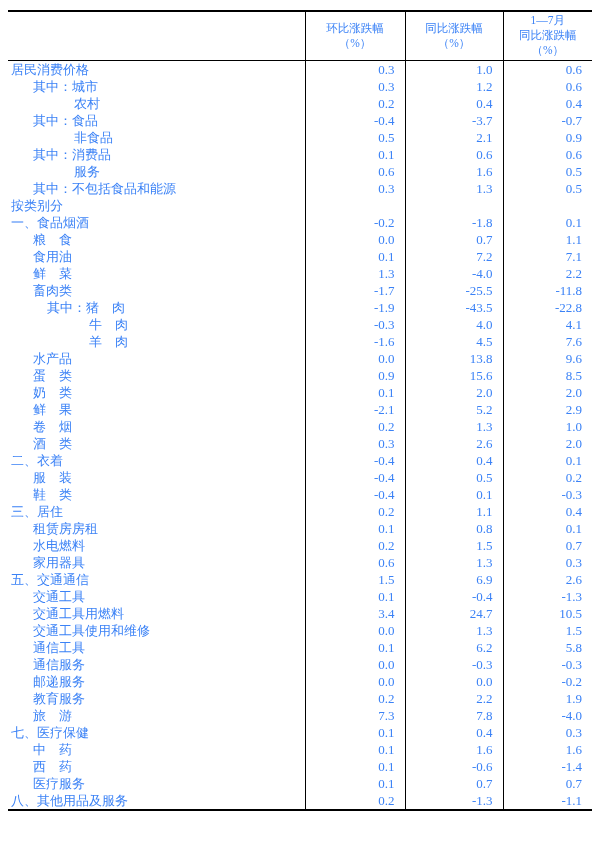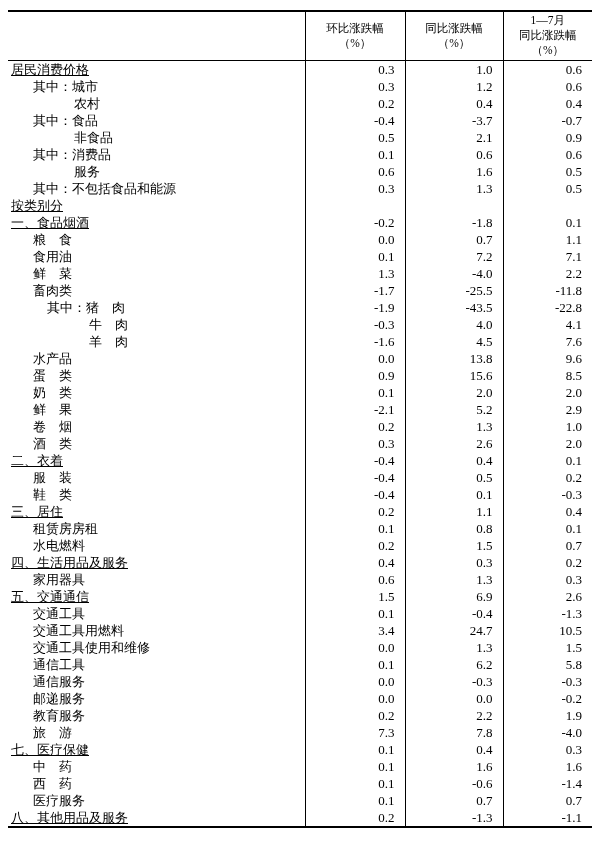--- a/index.html
+++ b/index.html
@@ -7,21 +7,21 @@
     padding: 0;
     background: #ffffff;
   }
   .sheet {
     position: relative;
     width: 600px;
     height: 855px;
     background: #ffffff;
     overflow: hidden;
     font-family: "Liberation Serif", "DejaVu Serif", serif;
-    color: #000000;
+    color: #3b82f6;
   }
   table.cpi {
     border-collapse: collapse;
     table-layout: fixed;
     margin: 10px 8px 0 8px;
     width: 584px;
     border-top: 2px solid #000;
     border-bottom: 2.5px solid #000;
   }
   col.c-label { width: 297px; }
@@ -50,21 +50,21 @@
     vertical-align: middle;
     white-space: nowrap;
     overflow: hidden;
   }
   td.label-cell { text-align: left; }
   td.num-cell {
     text-align: right;
     padding-right: 10px;
   }
   
-  .ind0 { padding-left: 3px; text-decoration: underline;  }
+  .ind0 { padding-left: 3px;  }
   .ind1 { padding-left: 25px; }
   .ind2 { padding-left: 66px; }
   .ind3 { padding-left: 39px; }
   .ind4 { padding-left: 81px; margin-top: 36px; }
 </style>
 </head>
 <body>
 
 <div class="sheet">
   <table class="cpi">
@@ -260,26 +260,20 @@
       <td class="num-cell sep">0.8</td>
       <td class="num-cell sep">0.1</td>
     </tr>
         <tr>
       <td class="label-cell ind1">水电燃料</td>
       <td class="num-cell sep">0.2</td>
       <td class="num-cell sep">1.5</td>
       <td class="num-cell sep">0.7</td>
     </tr>
         <tr>
-      <td class="label-cell ind0">四、生活用品及服务</td>
-      <td class="num-cell sep">0.4</td>
-      <td class="num-cell sep">0.3</td>
-      <td class="num-cell sep">0.2</td>
-    </tr>
-        <tr>
       <td class="label-cell ind1">家用器具</td>
       <td class="num-cell sep">0.6</td>
       <td class="num-cell sep">1.3</td>
       <td class="num-cell sep">0.3</td>
     </tr>
         <tr>
       <td class="label-cell ind0">五、交通通信</td>
       <td class="num-cell sep">1.5</td>
       <td class="num-cell sep">6.9</td>
       <td class="num-cell sep">2.6</td>

